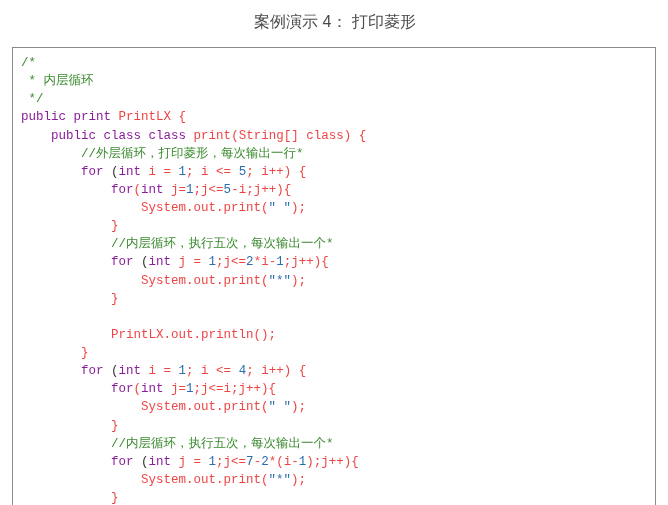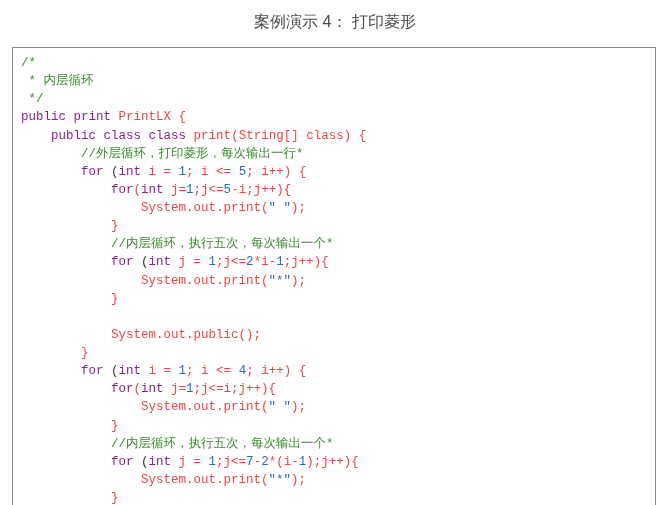--- a/index.html
+++ b/index.html
@@ -47,21 +47,21 @@
         <span class="cm">//外层循环，打印菱形，每次输出一行*</span>
         <span class="kw">for</span> (<span class="kw">int</span> <span class="pln">i = </span><span class="num">1</span><span class="pln">; i &lt;= </span><span class="num">5</span><span class="pln">; i++) {</span>
             <span class="kw">for</span><span class="pln">(</span><span class="kw">int</span><span class="pln"> j=</span><span class="num">1</span><span class="pln">;j&lt;=</span><span class="num">5</span><span class="pln">-i;j++){</span>
                 <span class="pln">System.out.print(</span><span class="str">" "</span><span class="pln">);</span>
             <span class="pln">}</span>
             <span class="cm">//内层循环，执行五次，每次输出一个*</span>
             <span class="kw">for</span> (<span class="kw">int</span><span class="pln"> j = </span><span class="num">1</span><span class="pln">;j&lt;=</span><span class="num">2</span><span class="pln">*i-</span><span class="num">1</span><span class="pln">;j++){</span>
                 <span class="pln">System.out.print(</span><span class="str">"*"</span><span class="pln">);</span>
             <span class="pln">}</span>
 
-            <span class="pln">System.out.public();</span>
+            <span class="pln">PrintLX.out.println();</span>
         <span class="pln">}</span>
         <span class="kw">for</span> (<span class="kw">int</span> <span class="pln">i = </span><span class="num">1</span><span class="pln">; i &lt;= </span><span class="num">4</span><span class="pln">; i++) {</span>
             <span class="kw">for</span><span class="pln">(</span><span class="kw">int</span><span class="pln"> j=</span><span class="num">1</span><span class="pln">;j&lt;=i;j++){</span>
                 <span class="pln">System.out.print(</span><span class="str">" "</span><span class="pln">);</span>
             <span class="pln">}</span>
             <span class="cm">//内层循环，执行五次，每次输出一个*</span>
             <span class="kw">for</span> (<span class="kw">int</span><span class="pln"> j = </span><span class="num">1</span><span class="pln">;j&lt;=</span><span class="num">7</span><span class="pln">-</span><span class="num">2</span><span class="pln">*(i-</span><span class="num">1</span><span class="pln">);j++){</span>
                 <span class="pln">System.out.print(</span><span class="str">"*"</span><span class="pln">);</span>
             <span class="pln">}</span>
 

